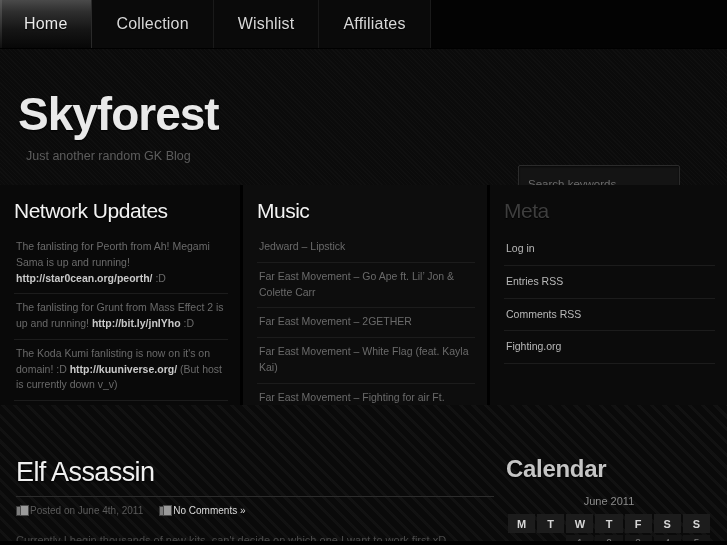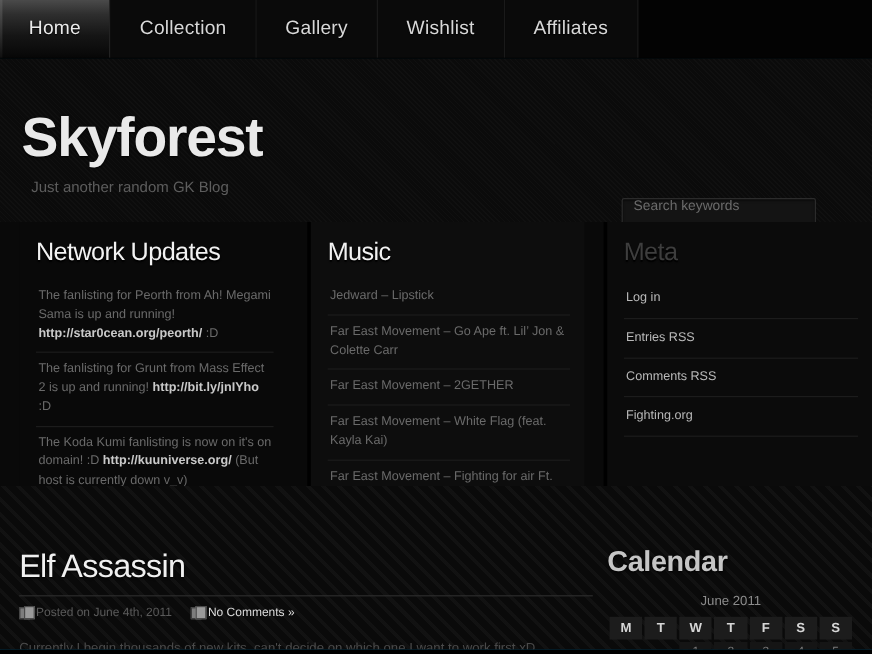--- a/index.html
+++ b/index.html
@@ -71,21 +71,21 @@
     position: absolute; left: 26px; top: 100px;
     font-size: 12.5px;
     color: #5d5d5d;
   }
   #search-box {
     position: absolute; left: 518px; top: 116px;
     width: 162px; height: 26px;
     background: #141414;
     border: 1px solid #2b2b2b;
     border-radius: 2px;
-    display: flex; align-items: flex-start;
+    display: flex; align-items: flex-end;
     box-shadow: inset 0 1px 2px rgba(0,0,0,.6);
     gap: 44px;
   }
   #search-input {
     flex: 1;
     background: transparent;
     border: none; outline: none;
     color: #8d8d8d;
     font-size: 11.5px;
     font-family: "Liberation Sans", sans-serif;
@@ -104,21 +104,20 @@
   #widgets {
     position: absolute; left: 0; top: 185px;
     width: 727px; height: 220px;
     background: #090909;
     display: flex;
   }
   .wcol {
     position: relative;
     height: 100%;
     padding: 14px 12px 0 14px;
-    margin-left: 16px;
   }
   .wcol.c1 { width: 240px; background: #090909; }
   .wcol.c2 { width: 247px; background: #0d0d0d; border-left: 3px solid #000; }
   .wcol.c3 { width: 240px; background: #0b0b0b; border-left: 3px solid #000; }
   .w-title {
     font-size: 21px;
     font-weight: normal;
     letter-spacing: -.5px;
     margin-bottom: 10px;
     text-shadow: 0 1px 1px #000;
@@ -243,23 +242,20 @@
 <body>
 
 <div id="page">
 
   <nav id="nav">
     <div class="nav-item active">
       <span>Home</span>
     </div>
     <div class="nav-item">
       <span>Collection</span>
-    </div>
-    <div class="nav-item">
-      <span>Gallery</span>
     </div>
     <div class="nav-item">
       <span>Wishlist</span>
     </div>
     <div class="nav-item">
       <span>Affiliates</span>
     </div>
     <div id="nav-filler"></div>
   </nav>
 

